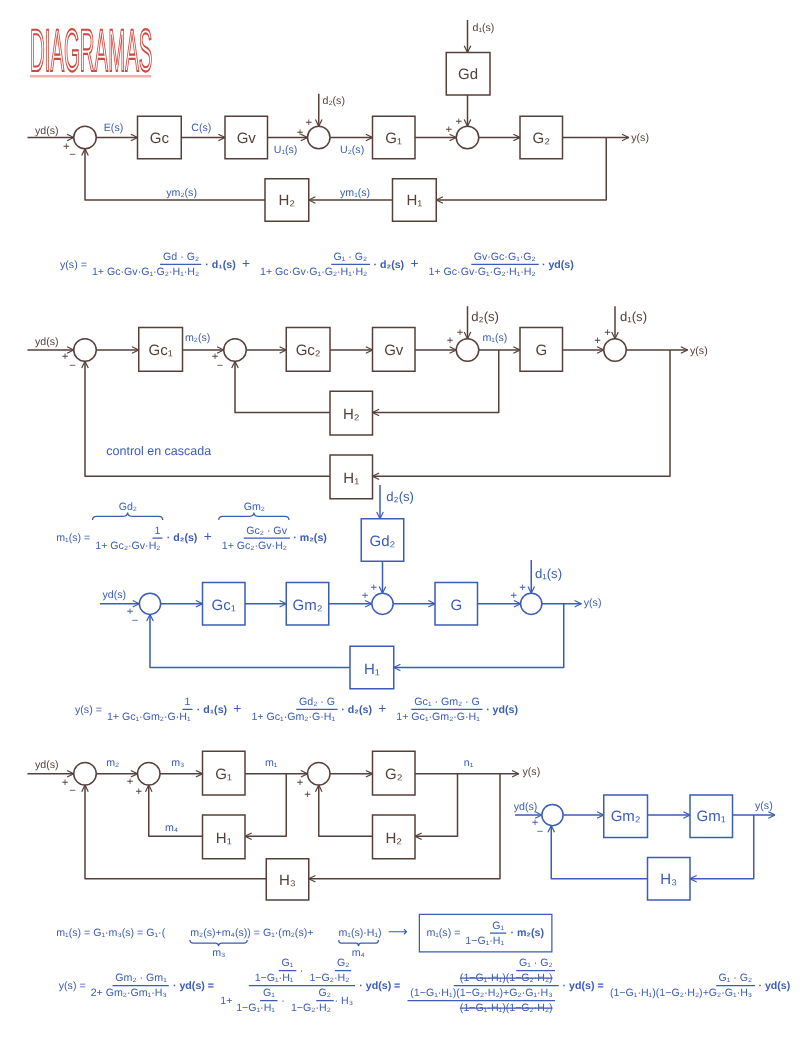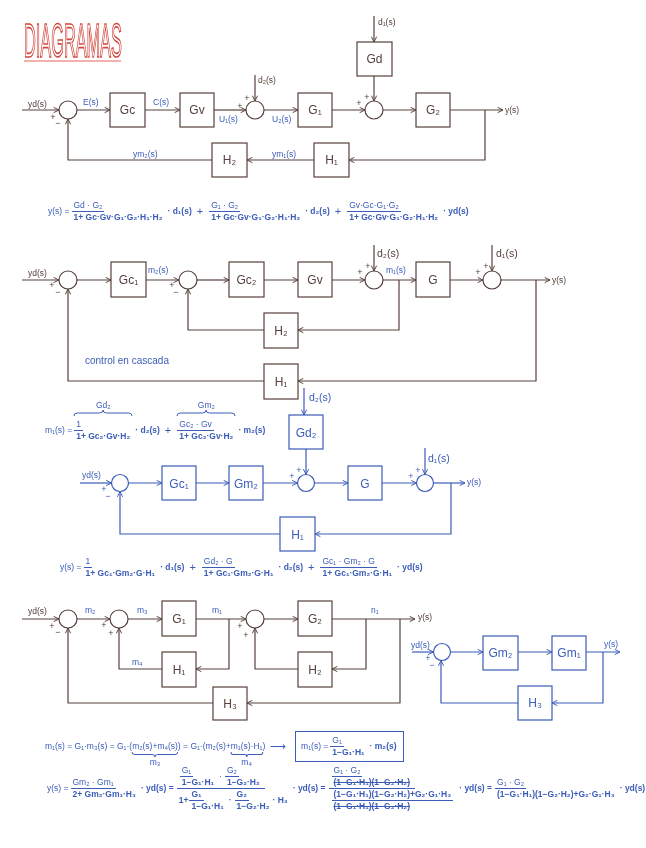--- a/index.html
+++ b/index.html
@@ -19,35 +19,35 @@
   .sig{font-size:8.5px;}
   .sig-lg{font-size:10.5px;}
   .blk{font-size:12px;text-anchor:middle;}
   .sgn{font-size:9px;text-anchor:middle;}
   .cap{font-size:10px;}
   .title-text{font-size:48px;fill:none;stroke:var(--title);stroke-width:1.3;vector-effect:non-scaling-stroke;}
   .title-underline{stroke:var(--title-underline);stroke-width:2;}
 
   .eq{position:absolute;display:flex;align-items:center;color:var(--blue);
       font-size:8.5px;line-height:11px;white-space:nowrap;}
-  .frac{display:inline-flex;flex-direction:column;align-items:flex-start;position:relative;margin:0 2px;}
+  .frac{display:inline-flex;flex-direction:column;align-items:flex-end;position:relative;margin:0 2px;}
   .frac>.num{border-bottom:1px solid var(--blue);padding:0 2px;display:flex;align-items:center;justify-content:center;}
-  .frac>.den{padding:0 2px;display:flex;align-items:center;justify-content:center;font-weight:bold;}
+  .frac>.den{padding:0 2px;display:flex;align-items:center;justify-content:center;}
   .frac .frac{margin:0 1px;}
   .op{margin:0 4px;font-size:11px;}
   .fac{margin-left:1px;margin-right:1px;font-weight:bold;}
   .dot{margin:0 2px;}
   .strike{text-decoration:line-through;}
   .rbox{border:1.2px solid var(--blue);padding:3px 5px;display:flex;align-items:center;margin-left:4px;}
   .arrow{margin:0 5px;font-size:11px;}
   .brace-wrap{position:absolute;bottom:100%;left:0;right:0;margin-bottom:3px;display:flex;flex-direction:column;align-items:center;}
   .brace-label{font-size:8.5px;line-height:10px;}
   .brace-svg{width:100%;height:6px;display:block;overflow:visible;}
   .brace-svg path,.ub-svg path{fill:none;stroke:var(--blue);stroke-width:1;vector-effect:non-scaling-stroke;}
-  .ub{position:relative;display:inline-block;}
+  .ub{position:relative;display:inline-block;margin-left:20px;}
   .ub-wrap{position:absolute;top:100%;left:0;right:0;display:flex;flex-direction:column;align-items:center;}
   .ub-svg{width:100%;height:5px;display:block;overflow:visible;}
   .ub-label{font-size:8.5px;line-height:10px;}
 </style>
 </head>
 <body>
 
 <div id="page">
 
 <svg id="canvas" width="646" height="848" viewBox="0 0 646 848">

